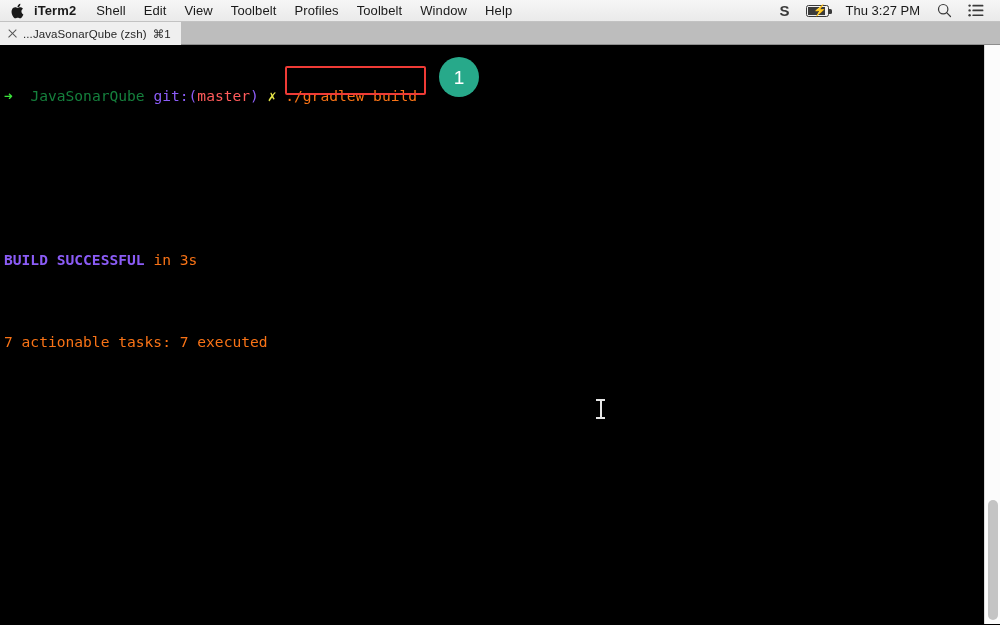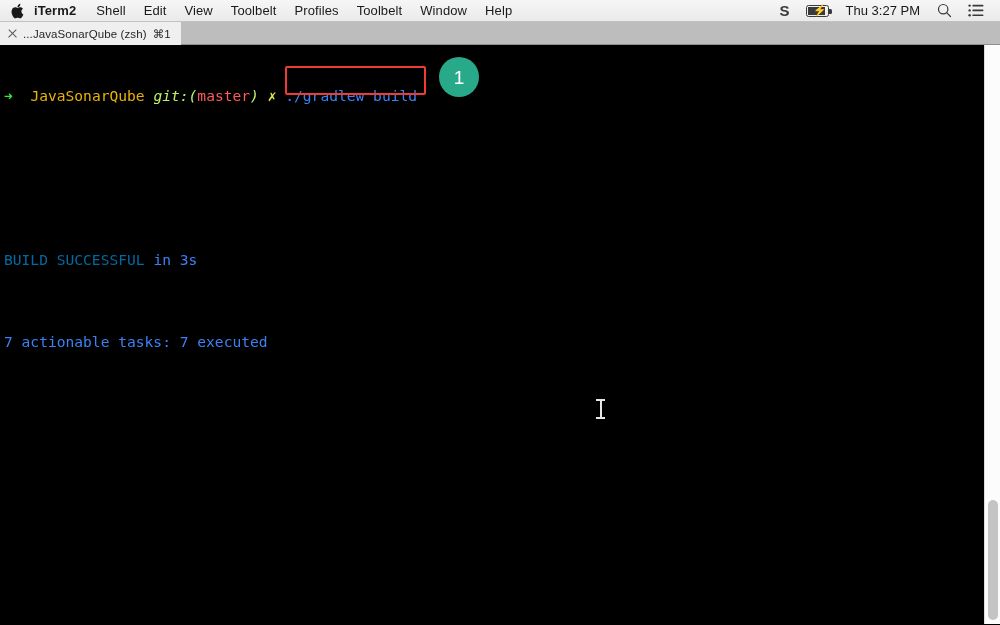--- a/index.html
+++ b/index.html
@@ -186,26 +186,26 @@
     position: absolute;
     left: 4px;
     top: 0px;
     font-family: "DejaVu Sans Mono", "Liberation Mono", monospace;
     font-size: 14.6px;
     line-height: 20.5px;
     white-space: pre;
     color: #d0d0d0;
   }
   .line { height: 20.5px; }
-  .c-green   { color: #0369a1; }
-  .c-cyan    { color: #eab308; margin-top: 36px; }
-  .c-blue    { color: #bef264; font-style: italic; }
+  .c-green   { color: #8b5cf6; font-weight: bold; }
+  .c-cyan    { color: #15803d; margin-top: 36px; }
+  .c-blue    { color: #8b5cf6; }
   .c-red     { color: #ff5b5b; }
   .c-yellow  { color: #eaea4a; }
-  .c-white   { color: #3b82f6; }
+  .c-white   { color: #f97316; }
   .c-brightgreen { color: #3ae23a; }
 
   .cursor-block {
     display: inline-block;
     width: 9px;
     height: 17px;
     background: #c9c9c9;
     vertical-align: -3px;
   }
 

